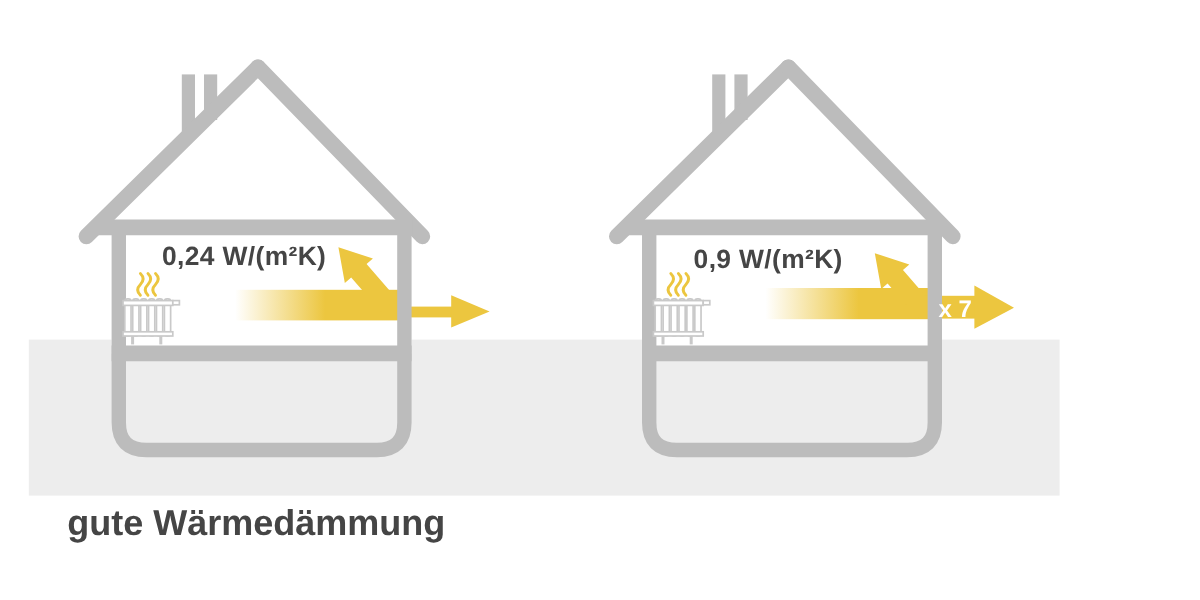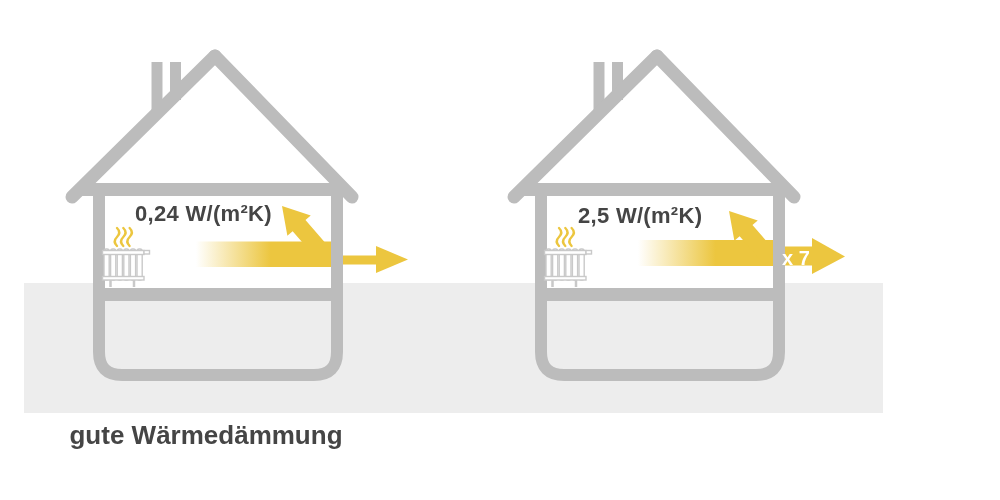--- a/index.html
+++ b/index.html
@@ -13,21 +13,21 @@
   .wfill { fill:#ffffff; }
   .yel { fill:var(--accent-yellow,#ecc63f); }
   .radi rect { fill:#ffffff; stroke:var(--radiator-gray,#c9c9c9); stroke-width:1.4; }
   .radi line { stroke:var(--radiator-gray,#c9c9c9); stroke-width:2.5; }
   .wav path { stroke:var(--accent-yellow,#ecc63f); stroke-width:2.4; fill:none; stroke-linecap:round; }
   .uval {
     position:absolute; font-weight:bold; font-size:22px; letter-spacing:0.3px;
     color:var(--text-dark,#454545); white-space:nowrap;
   }
   .caption {
-    position:absolute; font-weight:bold; font-size:26px; text-align:center;
+    position:absolute; font-weight:bold; font-size:30px; text-align:center;
     color:var(--text-dark,#454545); white-space:nowrap;
   }
   .xlabel {
     position:absolute; font-weight:bold; font-size:20px; 
     color:var(--arrow-label-white,#ffffff); white-space:nowrap;
   }
 </style>
 </head>
 <body>
 
@@ -104,19 +104,19 @@
         <rect x="770" y="246.5" width="44" height="19"></rect>
         <polygon points="812,238 845,256.5 812,274"></polygon>
       </g>
       <use href="#shellStroke" transform="translate(442,0)"></use>
       <use href="#radiatorDef" transform="translate(546,247)"></use>
       <use href="#wavesDef" transform="translate(559,228)"></use>
     </g>
   </svg>
 
   <div class="uval" style="left:135px; top:201px;">0,24 W/(m²K)</div>
-  <div class="uval" style="left:578px; top:203px;">2,5 W/(m²K)</div>
+  <div class="uval" style="left:578px; top:203px;">0,9 W/(m²K)</div>
 
   <div class="xlabel" style="left:782px; top:247px; width:32px;">x 7</div>
 
   <div class="caption" style="left:56px; top:420px; width:300px;">gute Wärmedämmung</div>
 
 </div>
 
 </body></html>

